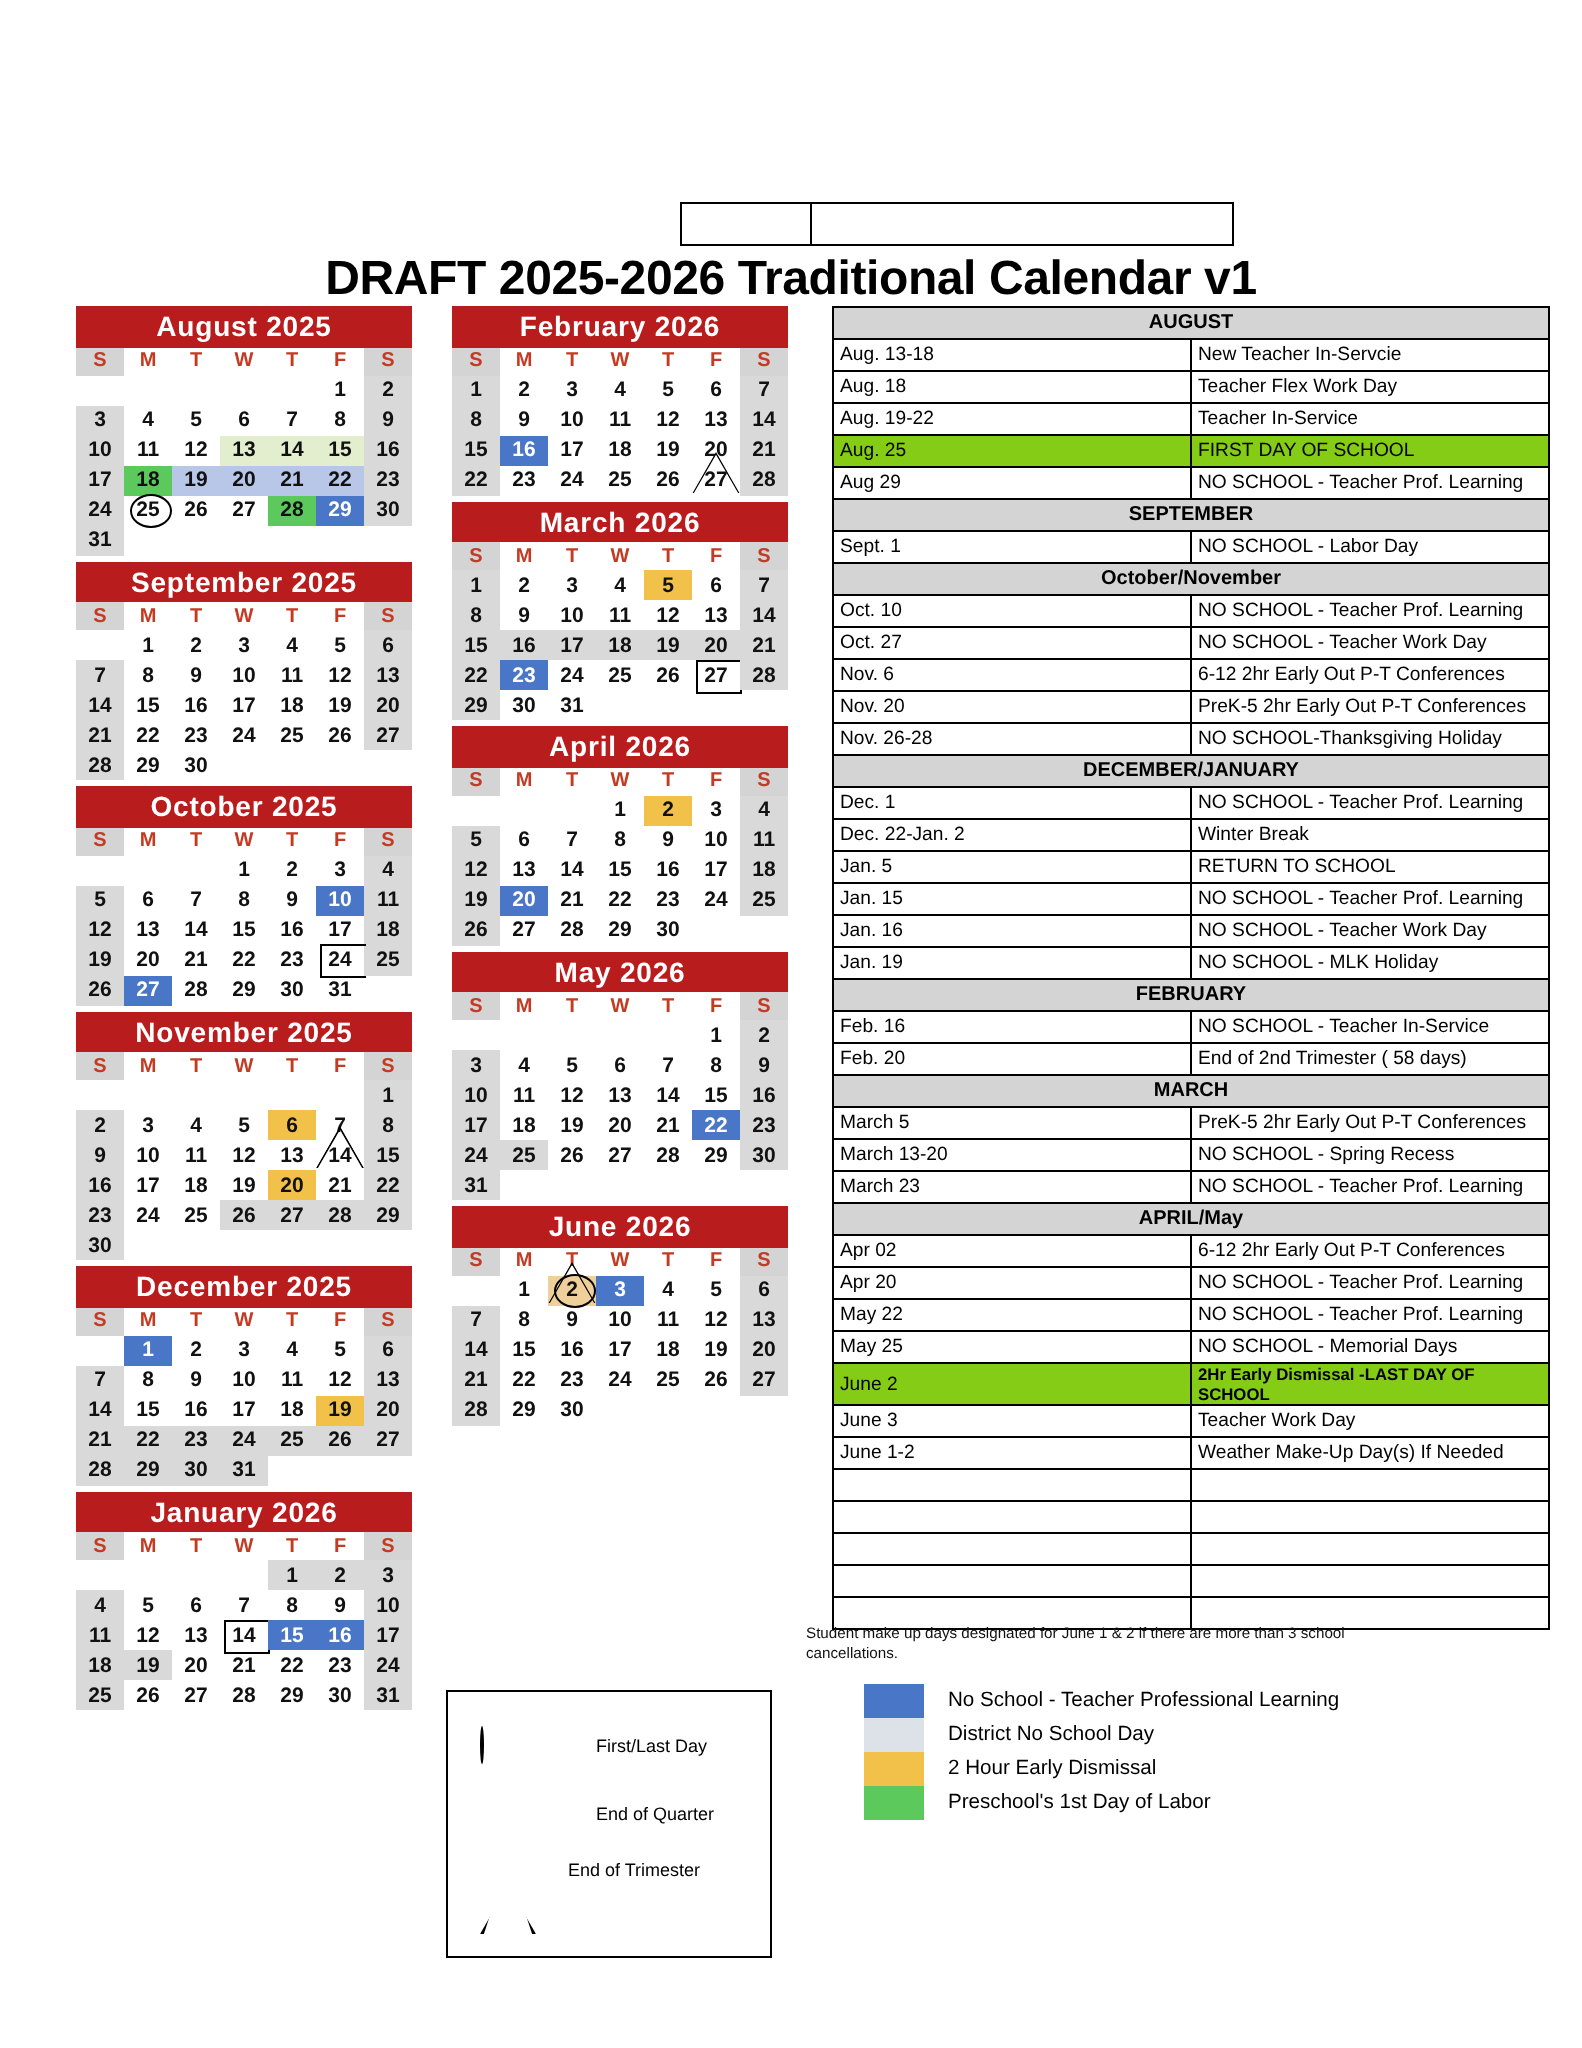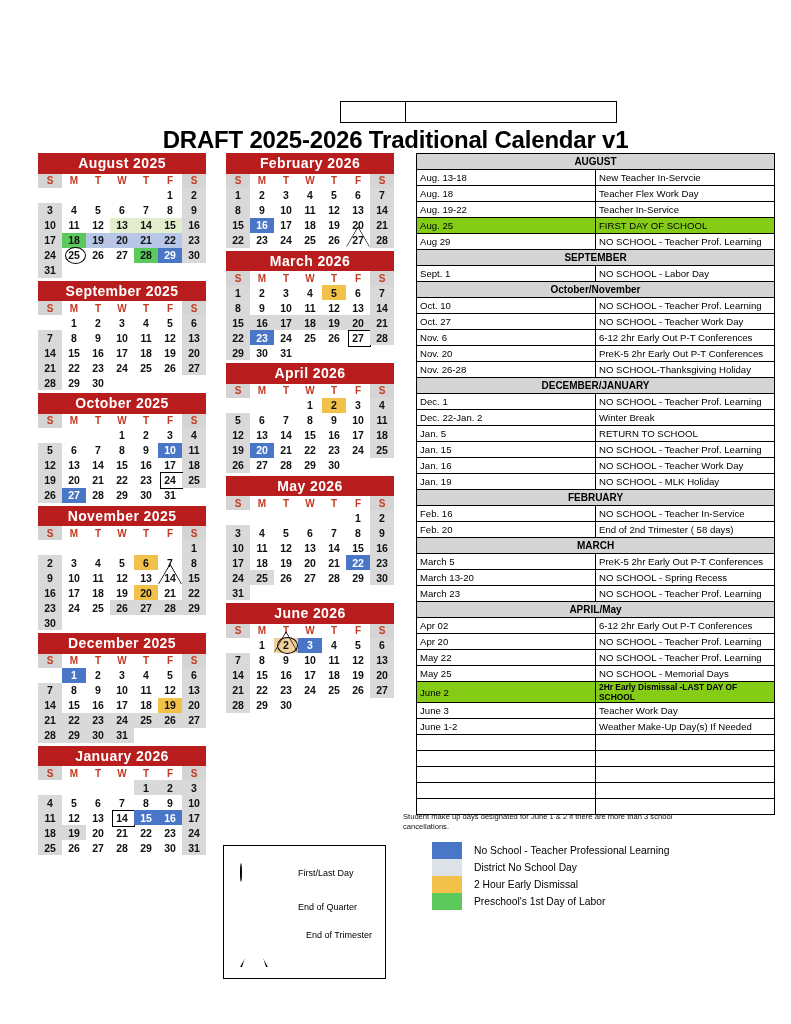--- a/index.html
+++ b/index.html
@@ -1022,17 +1022,17 @@
       <div class="srow" style="top: 18px; left: 16px;">
         <span style="display: inline-block; width: 40px; text-align: left;"><span class="sym-circle"></span></span>
         <span class="stxt" style="margin-left: 18px;">First/Last Day</span>
       </div>
       <div class="srow" style="top: 52px; left: 16px;">
         <span style="display: inline-block; width: 40px; text-align: left;">&nbsp;</span>
         <span class="stxt" style="margin-left: 18px;">End of Quarter</span>
       </div>
       <div class="srow" style="top: 80px; left: 16px;">
         <span style="display: inline-block; width: 40px; text-align: left;"><span class="sym-tri"></span></span>
-        <span class="stxt" style="margin-left: 26px;">End of Trimester</span>
+        <span class="stxt" style="margin-left: 4px;">End of Trimester</span>
       </div>
     </div>
 
 </div>
 
 </body></html>

